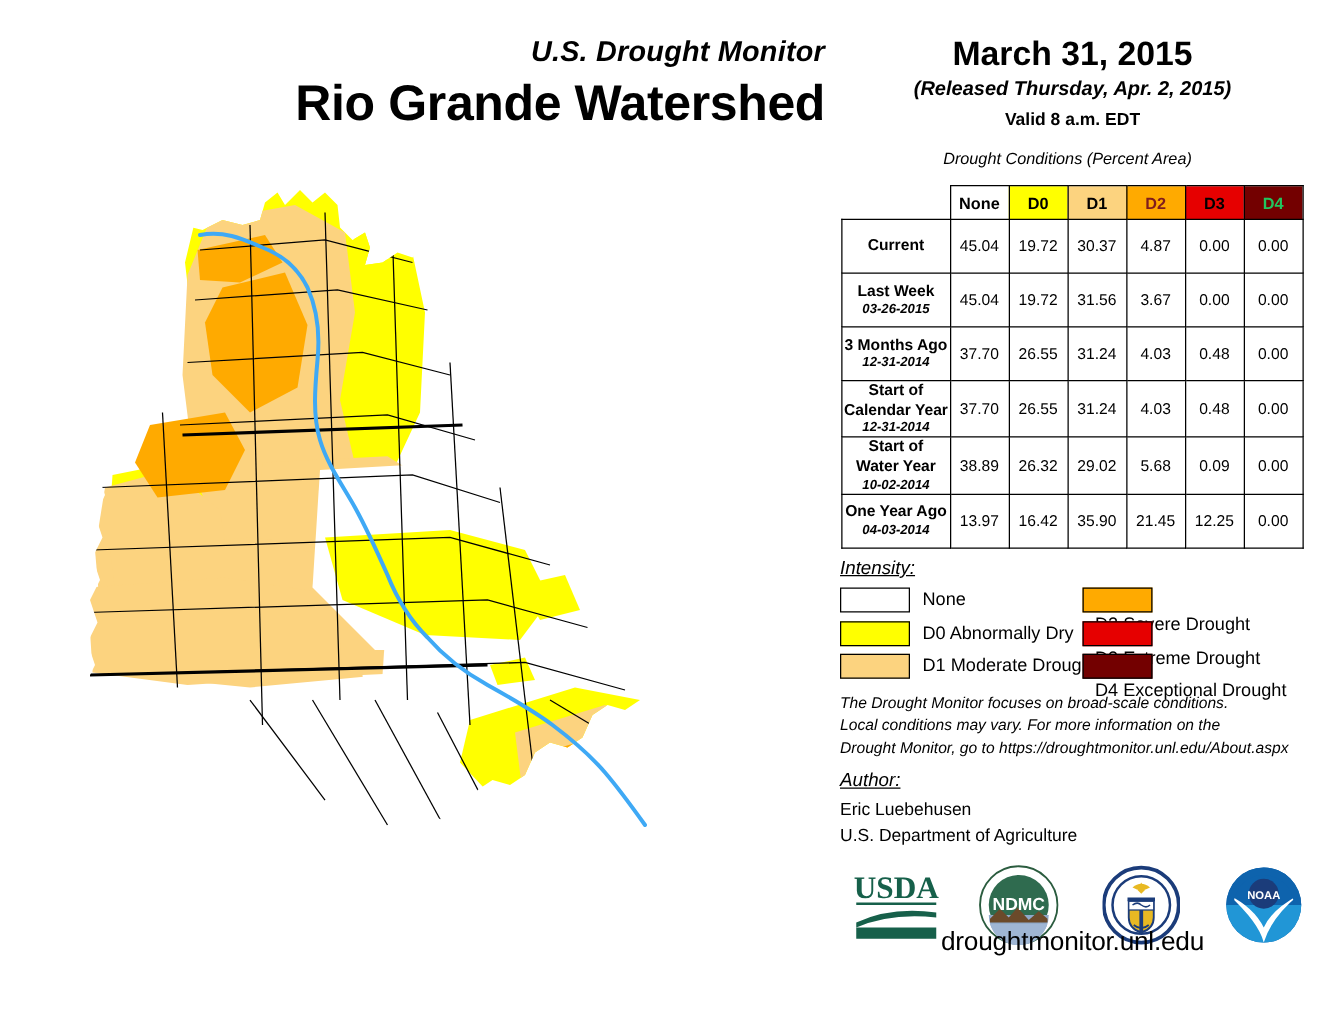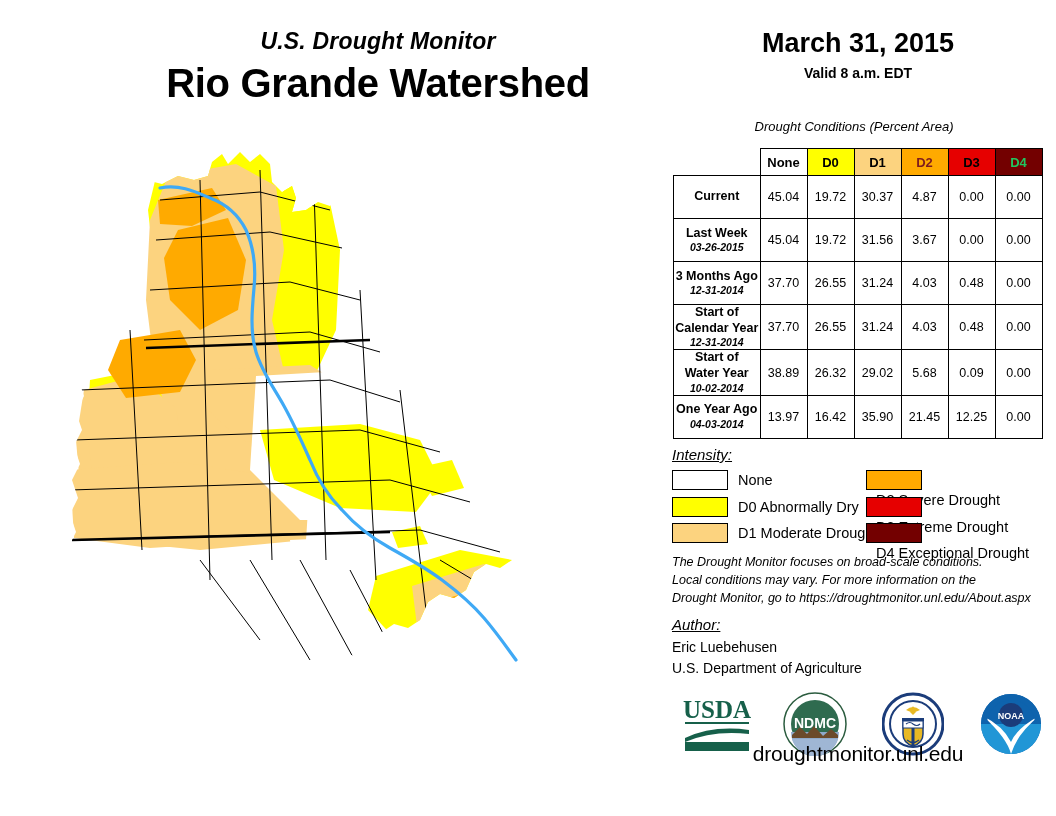--- a/index.html
+++ b/index.html
@@ -1,20 +1,20 @@
 <!DOCTYPE html>
 <html><head>
 <meta charset="utf-8">
 <style>
   html,body{margin:0;padding:0;background:#ffffff;}
   body{width:1056px;height:816px;position:relative;overflow:hidden;
        font-family:"Liberation Sans","DejaVu Sans",sans-serif;color:#000;}
 
   
-  #title-block{position:absolute;left:0;top:28px;width:660px;text-align:center;margin-left:48px;}
+  #title-block{position:absolute;left:0;top:28px;width:660px;text-align:right;}
   #subtitle-usdm{font-size:23px;font-weight:bold;font-style:italic;letter-spacing:.2px;}
   #main-title{font-size:40px;font-weight:bold;margin-top:6px;letter-spacing:-.3px;}
 
   
   #right-header{position:absolute;left:660px;top:28px;width:396px;text-align:center;}
   #rh-date{font-size:27px;font-weight:bold;}
   #rh-released{font-size:16px;font-weight:bold;font-style:italic;margin-top:4px;}
   #rh-valid{font-size:14px;font-weight:bold;margin-top:6px;}
 
   #tbl-caption{position:absolute;left:673px;top:119px;width:362px;text-align:center;
@@ -68,20 +68,21 @@
 </head>
 <body>
 
 <div id="title-block">
   <div id="subtitle-usdm">U.S. Drought Monitor</div>
   <div id="main-title">Rio Grande Watershed</div>
 </div>
 
 <div id="right-header">
   <div id="rh-date">March 31, 2015</div>
+  <div id="rh-released">(Released Thursday, Apr. 2, 2015)</div>
   <div id="rh-valid">Valid 8 a.m. EDT</div>
 </div>
 
 <div id="tbl-caption">Drought Conditions (Percent Area)</div>
 
 <table id="cond-table">
   <thead>
       <tr>
     <th class="corner col-lab"></th>
   <th class="hdr col-val c-none">None</th>

